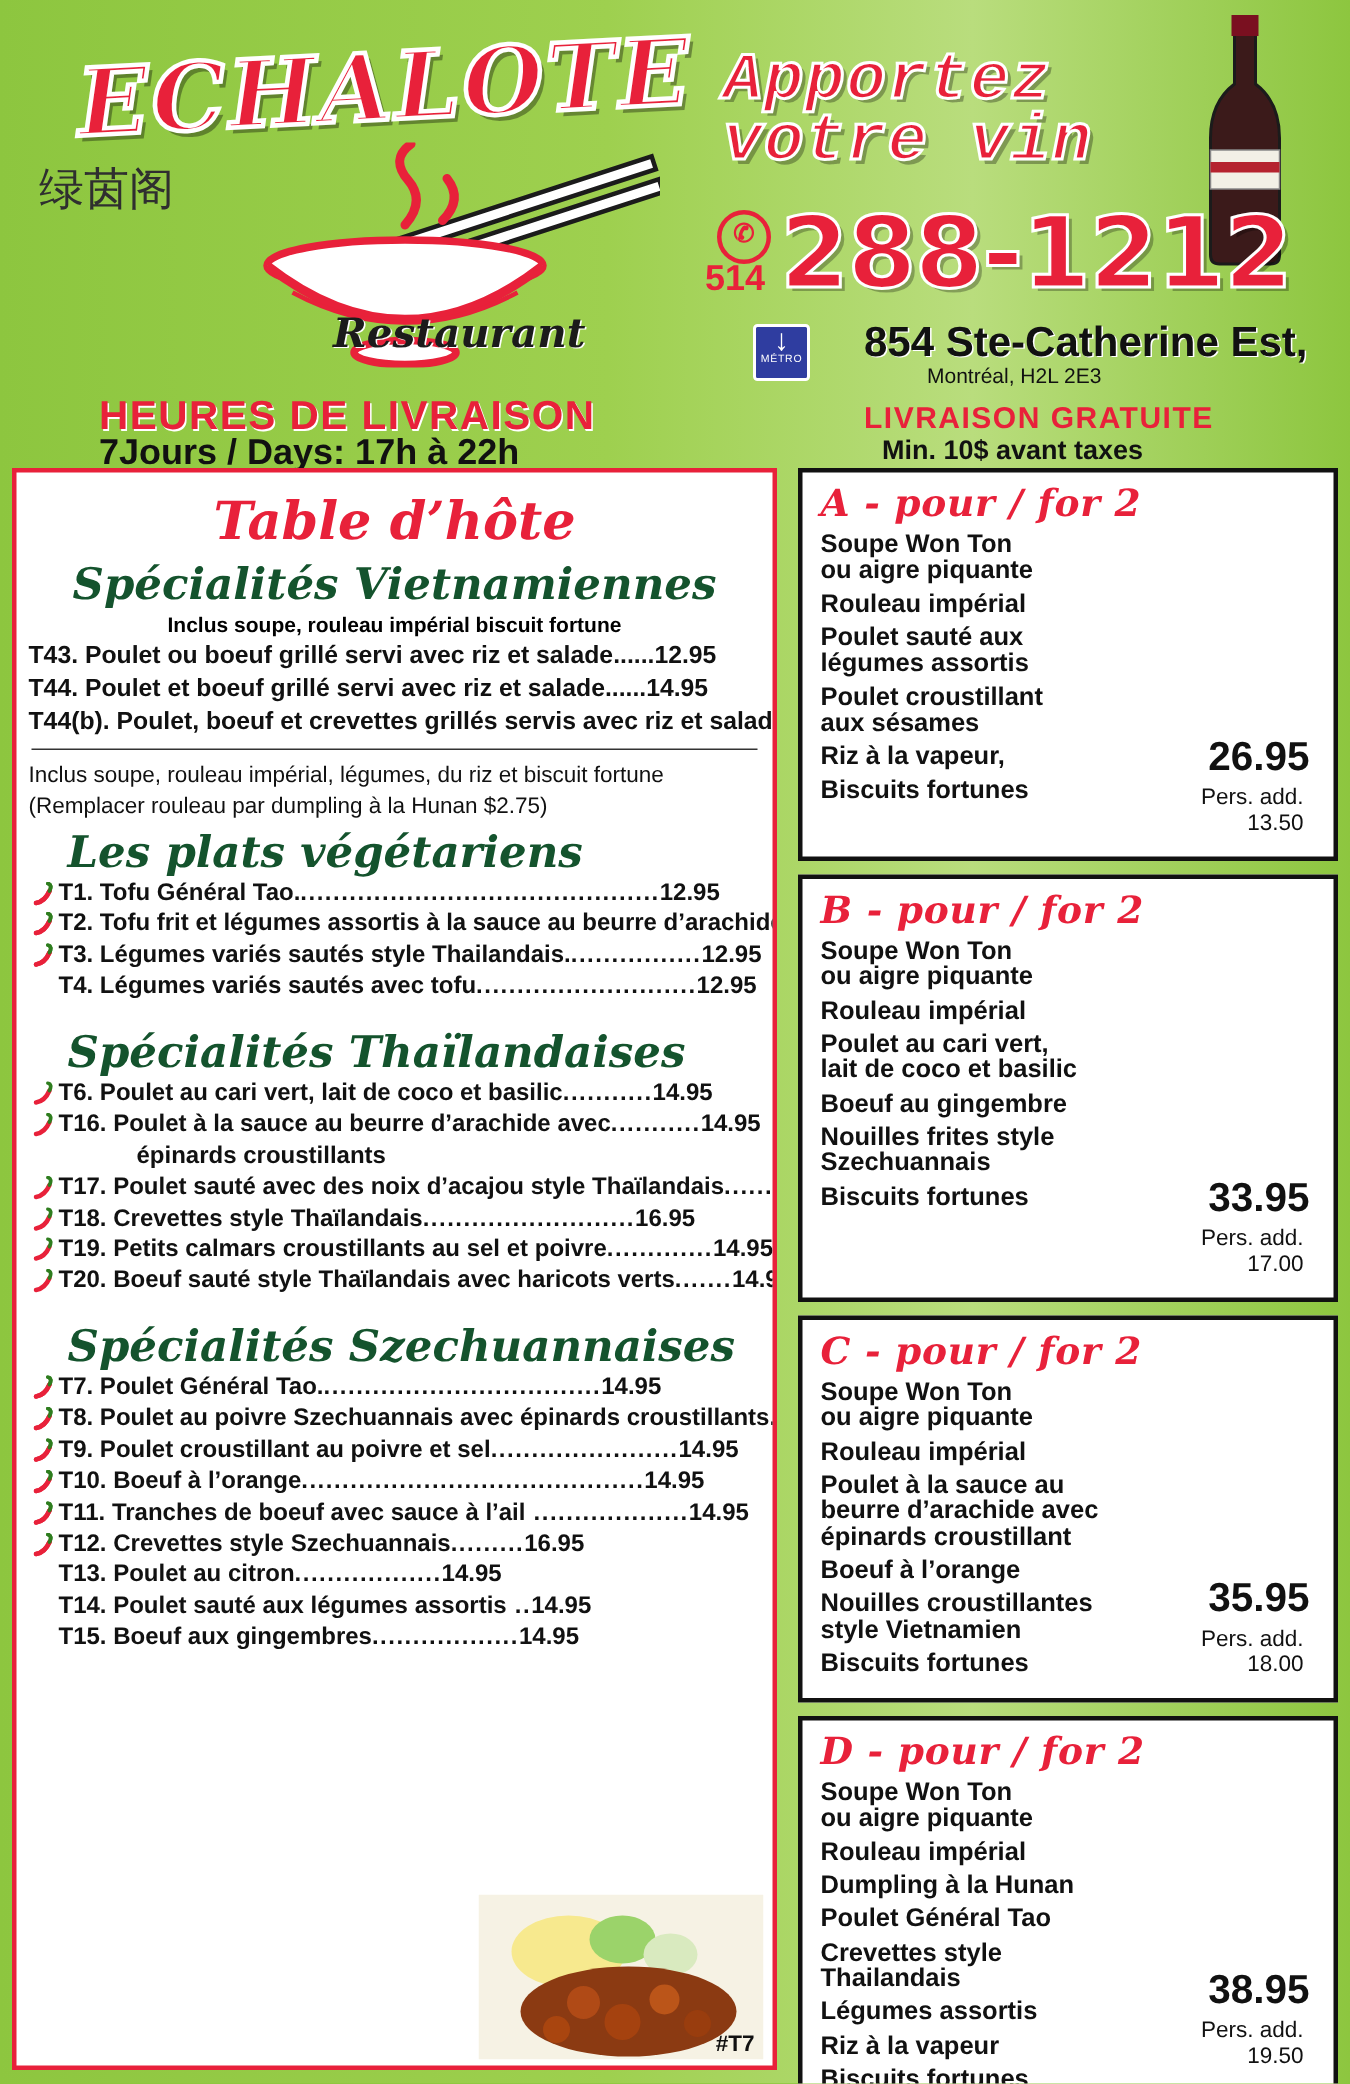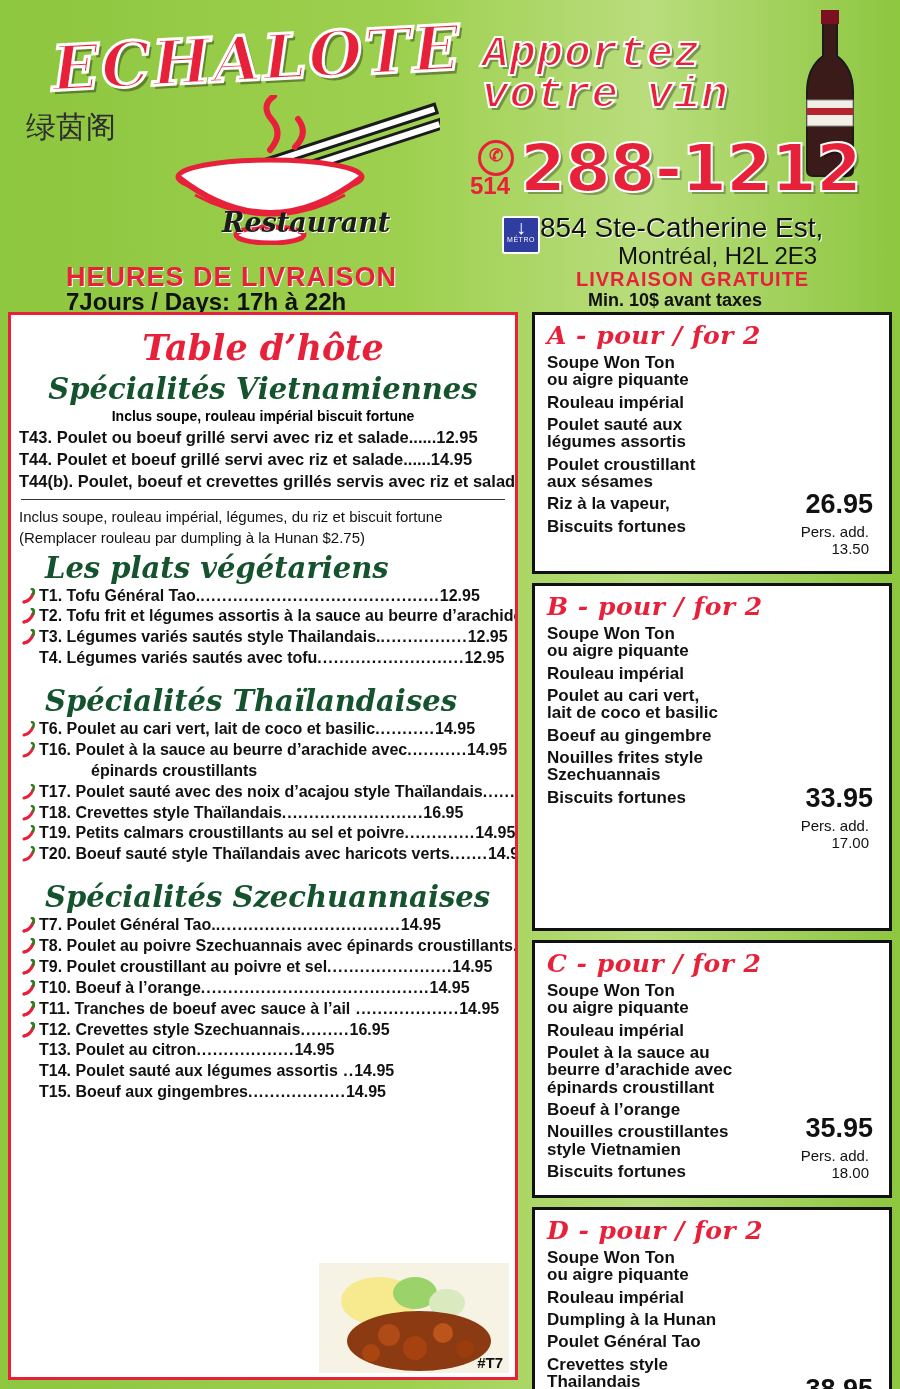--- a/index.html
+++ b/index.html
@@ -72,27 +72,27 @@
     letter-spacing:-1px;
   }
   .metro{
     position:absolute;left:502px;top:216px;width:34px;height:34px;
     background:#2f3da0;border:2px solid #fff;border-radius:3px;
     color:#fff;font-size:9px;text-align:center;
   }
   .metro .m-arrow{font-size:20px;line-height:18px;display:block;}
   .metro .m-label{font-size:7px;display:block;letter-spacing:.5px;}
   .addr1{
-    position:absolute;left:540px;top:212px;
-    font-size:28px;font-weight:normal;color:#111;
+    position:absolute;left:576px;top:212px;
+    font-size:28px;font-weight:bold;color:#111;
     text-shadow:1px 1px 0 #fff;
   }
   .addr2{
     position:absolute;left:618px;top:242px;
-    font-size:24px;color:#111;
+    font-size:14px;color:#111;
   }
   .heures{
     position:absolute;left:66px;top:262px;
     font-size:27px;font-weight:bold;color:#e8213a;
     letter-spacing:1px;
     text-shadow:1px 1px 0 #fff;
   }
   .heures2{
     position:absolute;left:66px;top:288px;
     font-size:24px;font-weight:bold;color:#111;
@@ -399,21 +399,21 @@
         <h3>A - pour / for 2</h3>
         <div class="line"><span>Soupe Won Ton</span><small>ou aigre piquante</small></div>
         <div class="line"><span>Rouleau impérial</span></div>
         <div class="line"><span>Poulet sauté aux</span><small>légumes assortis</small></div>
         <div class="line"><span>Poulet croustillant</span><small>aux sésames</small></div>
         <div class="line"><span>Riz à la vapeur,</span></div>
         <div class="line"><span>Biscuits fortunes</span></div>
         <div class="price" style="top:174px">26.95</div>
         <div class="persadd" style="top:208px"><span>Pers. add.</span><br><span>13.50</span></div>
       </div>
-      <div class="combo" style="height: 348px;">
+      <div class="combo" style="height: 285px;">
         <h3>B - pour / for 2</h3>
         <div class="line"><span>Soupe Won Ton</span><small>ou aigre piquante</small></div>
         <div class="line"><span>Rouleau impérial</span></div>
         <div class="line"><span>Poulet au cari vert,</span><small>lait de coco et basilic</small></div>
         <div class="line"><span>Boeuf au gingembre</span></div>
         <div class="line"><span>Nouilles frites style</span><small>Szechuannais</small></div>
         <div class="line"><span>Biscuits fortunes</span></div>
         <div class="price" style="top:197px">33.95</div>
         <div class="persadd" style="top:231px"><span>Pers. add.</span><br><span>17.00</span></div>
       </div>

